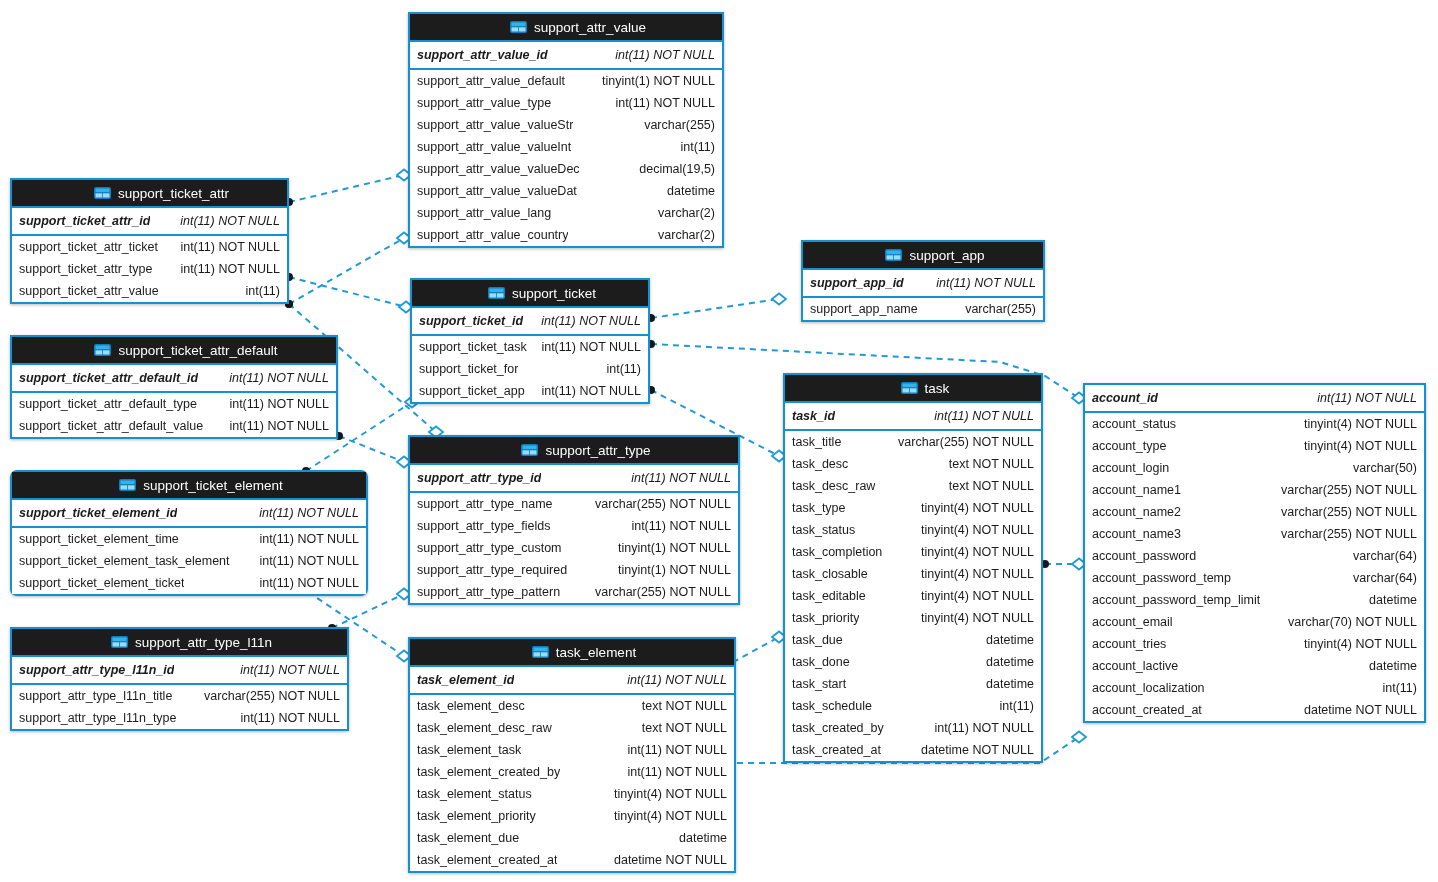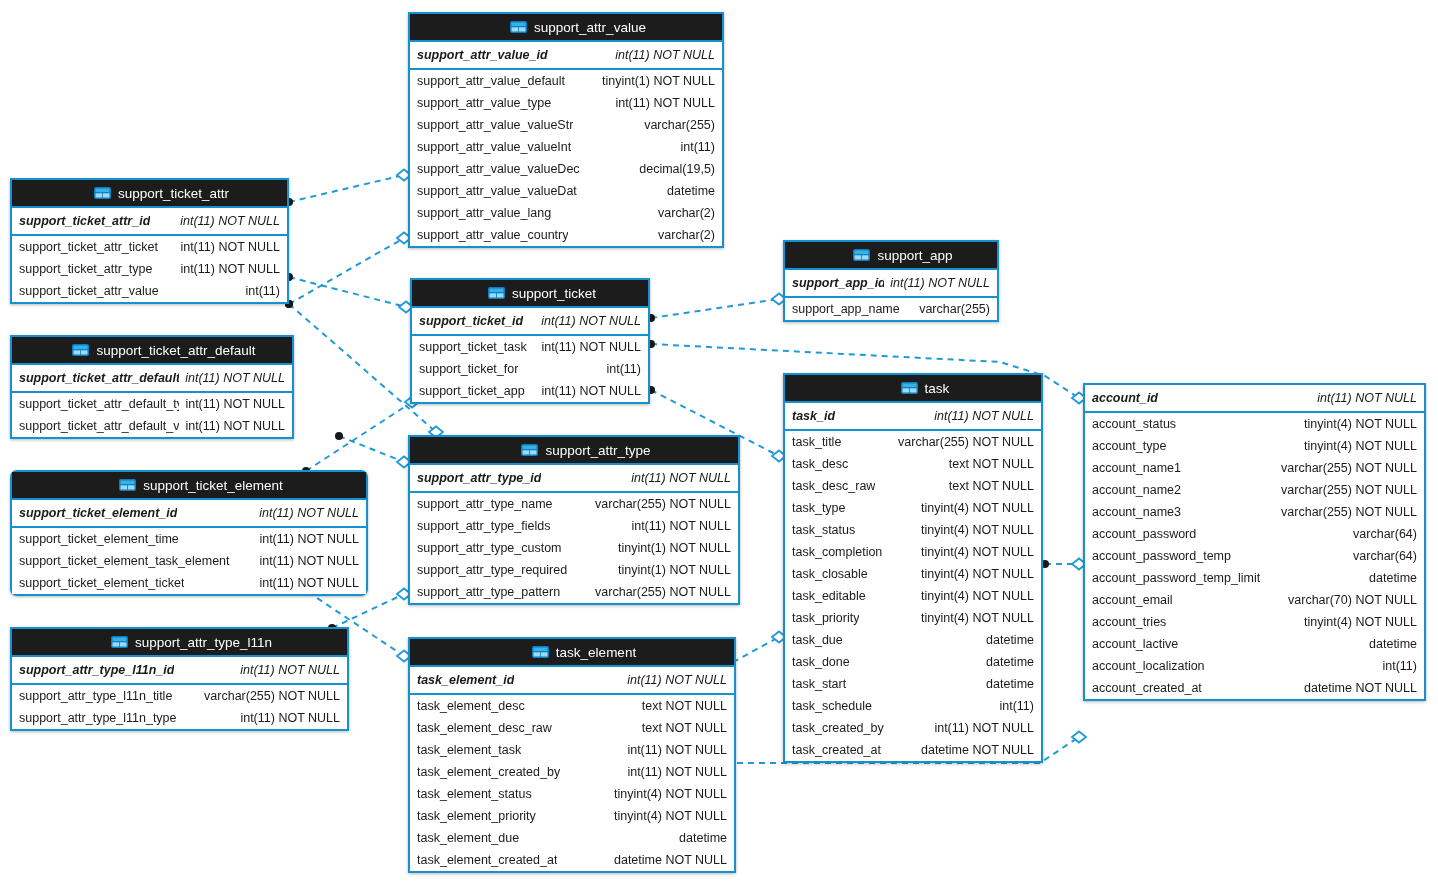--- a/index.html
+++ b/index.html
@@ -168,21 +168,21 @@
         </div>
         <div class="row">
           <span class="fname">support_ticket_attr_type</span>
           <span class="ftype">int(11) NOT NULL</span>
         </div>
         <div class="row">
           <span class="fname">support_ticket_attr_value</span>
           <span class="ftype">int(11)</span>
         </div>
       </div>
-      <div class="table" style="left: 10px; top: 335px; width: 284px;">
+      <div class="table" style="left: 10px; top: 335px; width: 328px;">
         <div class="thead">
           <span class="ticon"><svg width="17" height="12" viewBox="0 0 17 12">
               <rect x="0" y="0" width="17" height="12" rx="2" fill="#0b7ec0"></rect>
               <rect x="1.5" y="1.5" width="14" height="3.6" fill="#36b2e8"></rect>
               <rect x="1.5" y="6.3" width="6.6" height="4.2" fill="#9bdbf6"></rect>
               <rect x="8.9" y="6.3" width="6.6" height="4.2" fill="#9bdbf6"></rect>
             </svg></span>
           <span>support_ticket_attr_default</span>
         </div>
         <div class="row pk">
@@ -350,21 +350,21 @@
         </div>
         <div class="row">
           <span class="fname">task_element_due</span>
           <span class="ftype">datetime</span>
         </div>
         <div class="row">
           <span class="fname">task_element_created_at</span>
           <span class="ftype">datetime NOT NULL</span>
         </div>
       </div>
-      <div class="table" style="left: 783px; top: 240px; width: 216px;">
+      <div class="table" style="left: 801px; top: 240px; width: 244px;">
         <div class="thead">
           <span class="ticon"><svg width="17" height="12" viewBox="0 0 17 12">
               <rect x="0" y="0" width="17" height="12" rx="2" fill="#0b7ec0"></rect>
               <rect x="1.5" y="1.5" width="14" height="3.6" fill="#36b2e8"></rect>
               <rect x="1.5" y="6.3" width="6.6" height="4.2" fill="#9bdbf6"></rect>
               <rect x="8.9" y="6.3" width="6.6" height="4.2" fill="#9bdbf6"></rect>
             </svg></span>
           <span>support_app</span>
         </div>
         <div class="row pk">
@@ -456,20 +456,24 @@
           <span class="fname">account_id</span>
           <span class="ftype">int(11) NOT NULL</span>
         </div>
         <div class="row">
           <span class="fname">account_status</span>
           <span class="ftype">tinyint(4) NOT NULL</span>
         </div>
         <div class="row">
           <span class="fname">account_type</span>
           <span class="ftype">tinyint(4) NOT NULL</span>
+        </div>
+        <div class="row">
+          <span class="fname">account_login</span>
+          <span class="ftype">varchar(50)</span>
         </div>
         <div class="row">
           <span class="fname">account_name1</span>
           <span class="ftype">varchar(255) NOT NULL</span>
         </div>
         <div class="row">
           <span class="fname">account_name2</span>
           <span class="ftype">varchar(255) NOT NULL</span>
         </div>
         <div class="row">

